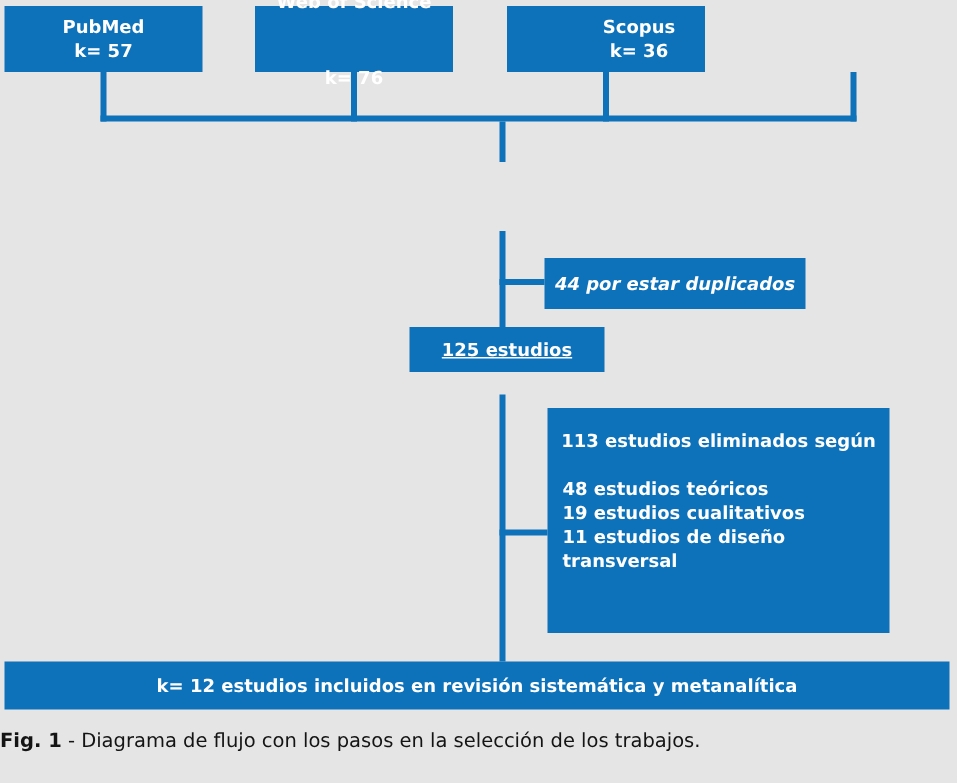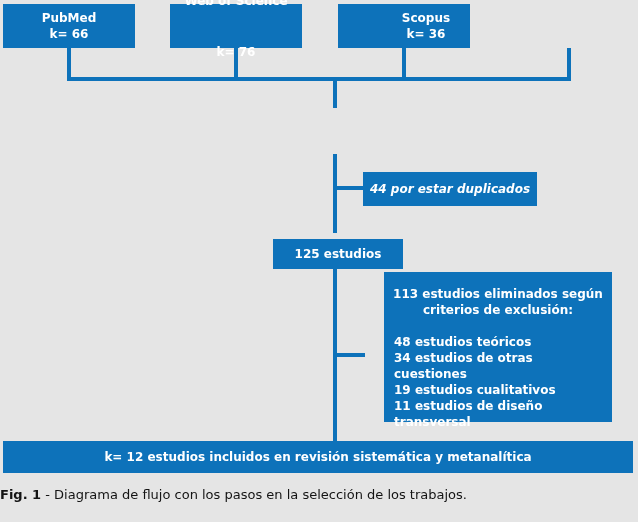--- a/index.html
+++ b/index.html
@@ -40,28 +40,27 @@
   .stub-1 { left: 67px; }
   .stub-2 { left: 234px; }
   .stub-3 { left: 402px; }
   .stub-4 { left: 567px; }
   .collector { left: 67px; top: 77px; width: 504px; height: 4px; }
   .trunk-1 { left: 333px; top: 81px; width: 4px; height: 27px; }
   .identified-box { left: 268px; top: 108px; width: 129px; height: 46px; }
   .trunk-2 { left: 333px; top: 154px; width: 4px; height: 79px; }
   .branch-dup { left: 333px; top: 186px; width: 30px; height: 4px; }
   .duplicates-box { left: 363px; top: 172px; width: 174px; height: 34px; font-style: italic; }
-  .screened-box { left: 273px; top: 239px; width: 130px; height: 30px; }
+  .screened-box { left: 273px; top: 218px; width: 130px; height: 30px; text-decoration: underline; }
   .trunk-3 { left: 333px; top: 263px; width: 4px; height: 178px; }
   .branch-excl { left: 333px; top: 353px; width: 32px; height: 4px; }
   .excluded-box {
     left: 365px; top: 272px; width: 228px; height: 150px;
     justify-content: flex-start;
     padding: 14px 8px 8px 8px;
-    margin-left: 19px;
   }
   .excluded-heading { text-align: center; width: 100%; }
   .excluded-reasons {
     margin-top: 16px;
     width: 100%;
     text-align: left;
     padding-left: 2px;
     box-sizing: border-box;
   }
   .included-bar {
@@ -77,21 +76,21 @@
   }
   .caption .fig-label { font-weight: bold; }
 </style>
 </head>
 <body>
 
 <div class="stage">
 
   <div class="node src src-1">
     <div>PubMed</div>
-    <div>k= 66</div>
+    <div>k= 57</div>
   </div>
   <div class="node src src-2">
     <div>Web of Science</div>
     <div>k= 76</div>
   </div>
   <div class="node src src-3">
     <div>Scopus</div>
     <div>k= 36</div>
   </div>
 
@@ -113,25 +112,23 @@
   <div class="node screened-box">
     <div>125 estudios</div>
   </div>
 
   <div class="line trunk-3"></div>
   <div class="line branch-excl"></div>
 
   <div class="node excluded-box">
     <div class="excluded-heading">
       <div>113 estudios eliminados según</div>
-      <div>criterios de exclusión:</div>
     </div>
     <div class="excluded-reasons">
       <div>48 estudios teóricos</div>
-      <div>34 estudios de otras cuestiones</div>
       <div>19 estudios cualitativos</div>
       <div>11 estudios de diseño transversal</div>
     </div>
   </div>
 
   <div class="node included-bar">
     <div>k= 12 estudios incluidos en revisión sistemática y metanalítica</div>
   </div>
 
   <div class="caption"><span class="fig-label">Fig. 1</span><span> - Diagrama de flujo con los pasos en la selección de los trabajos.</span></div>

